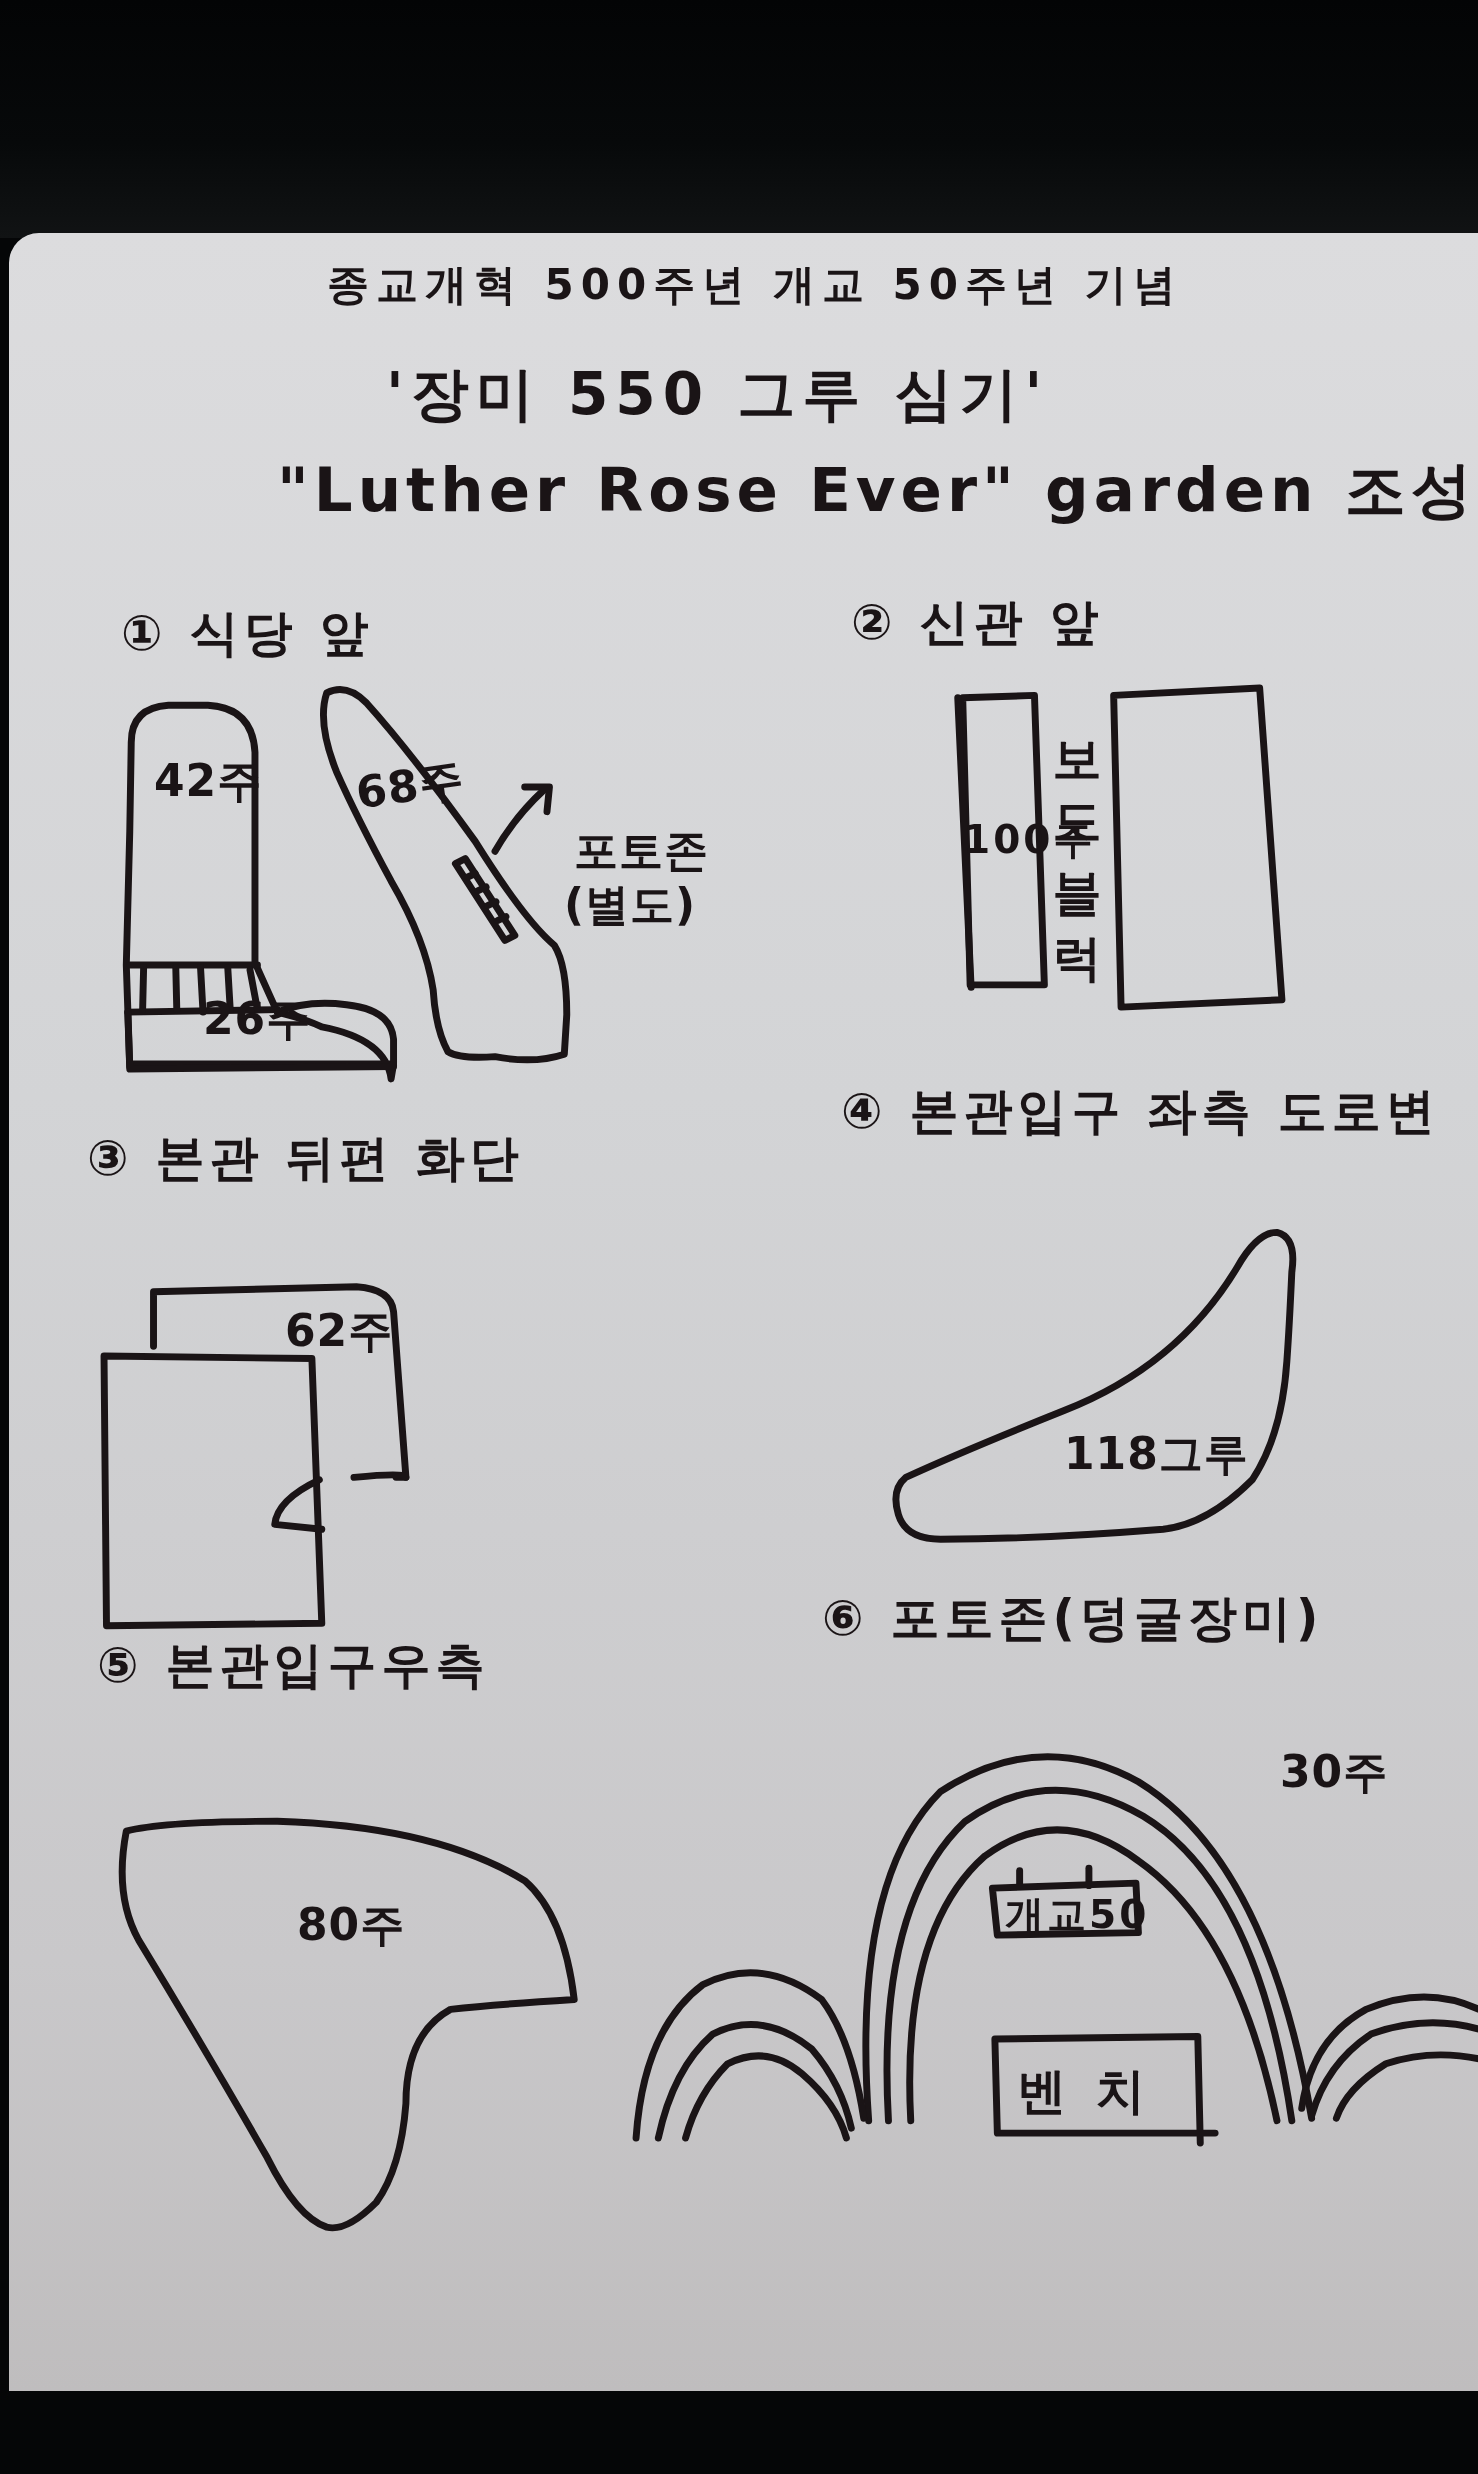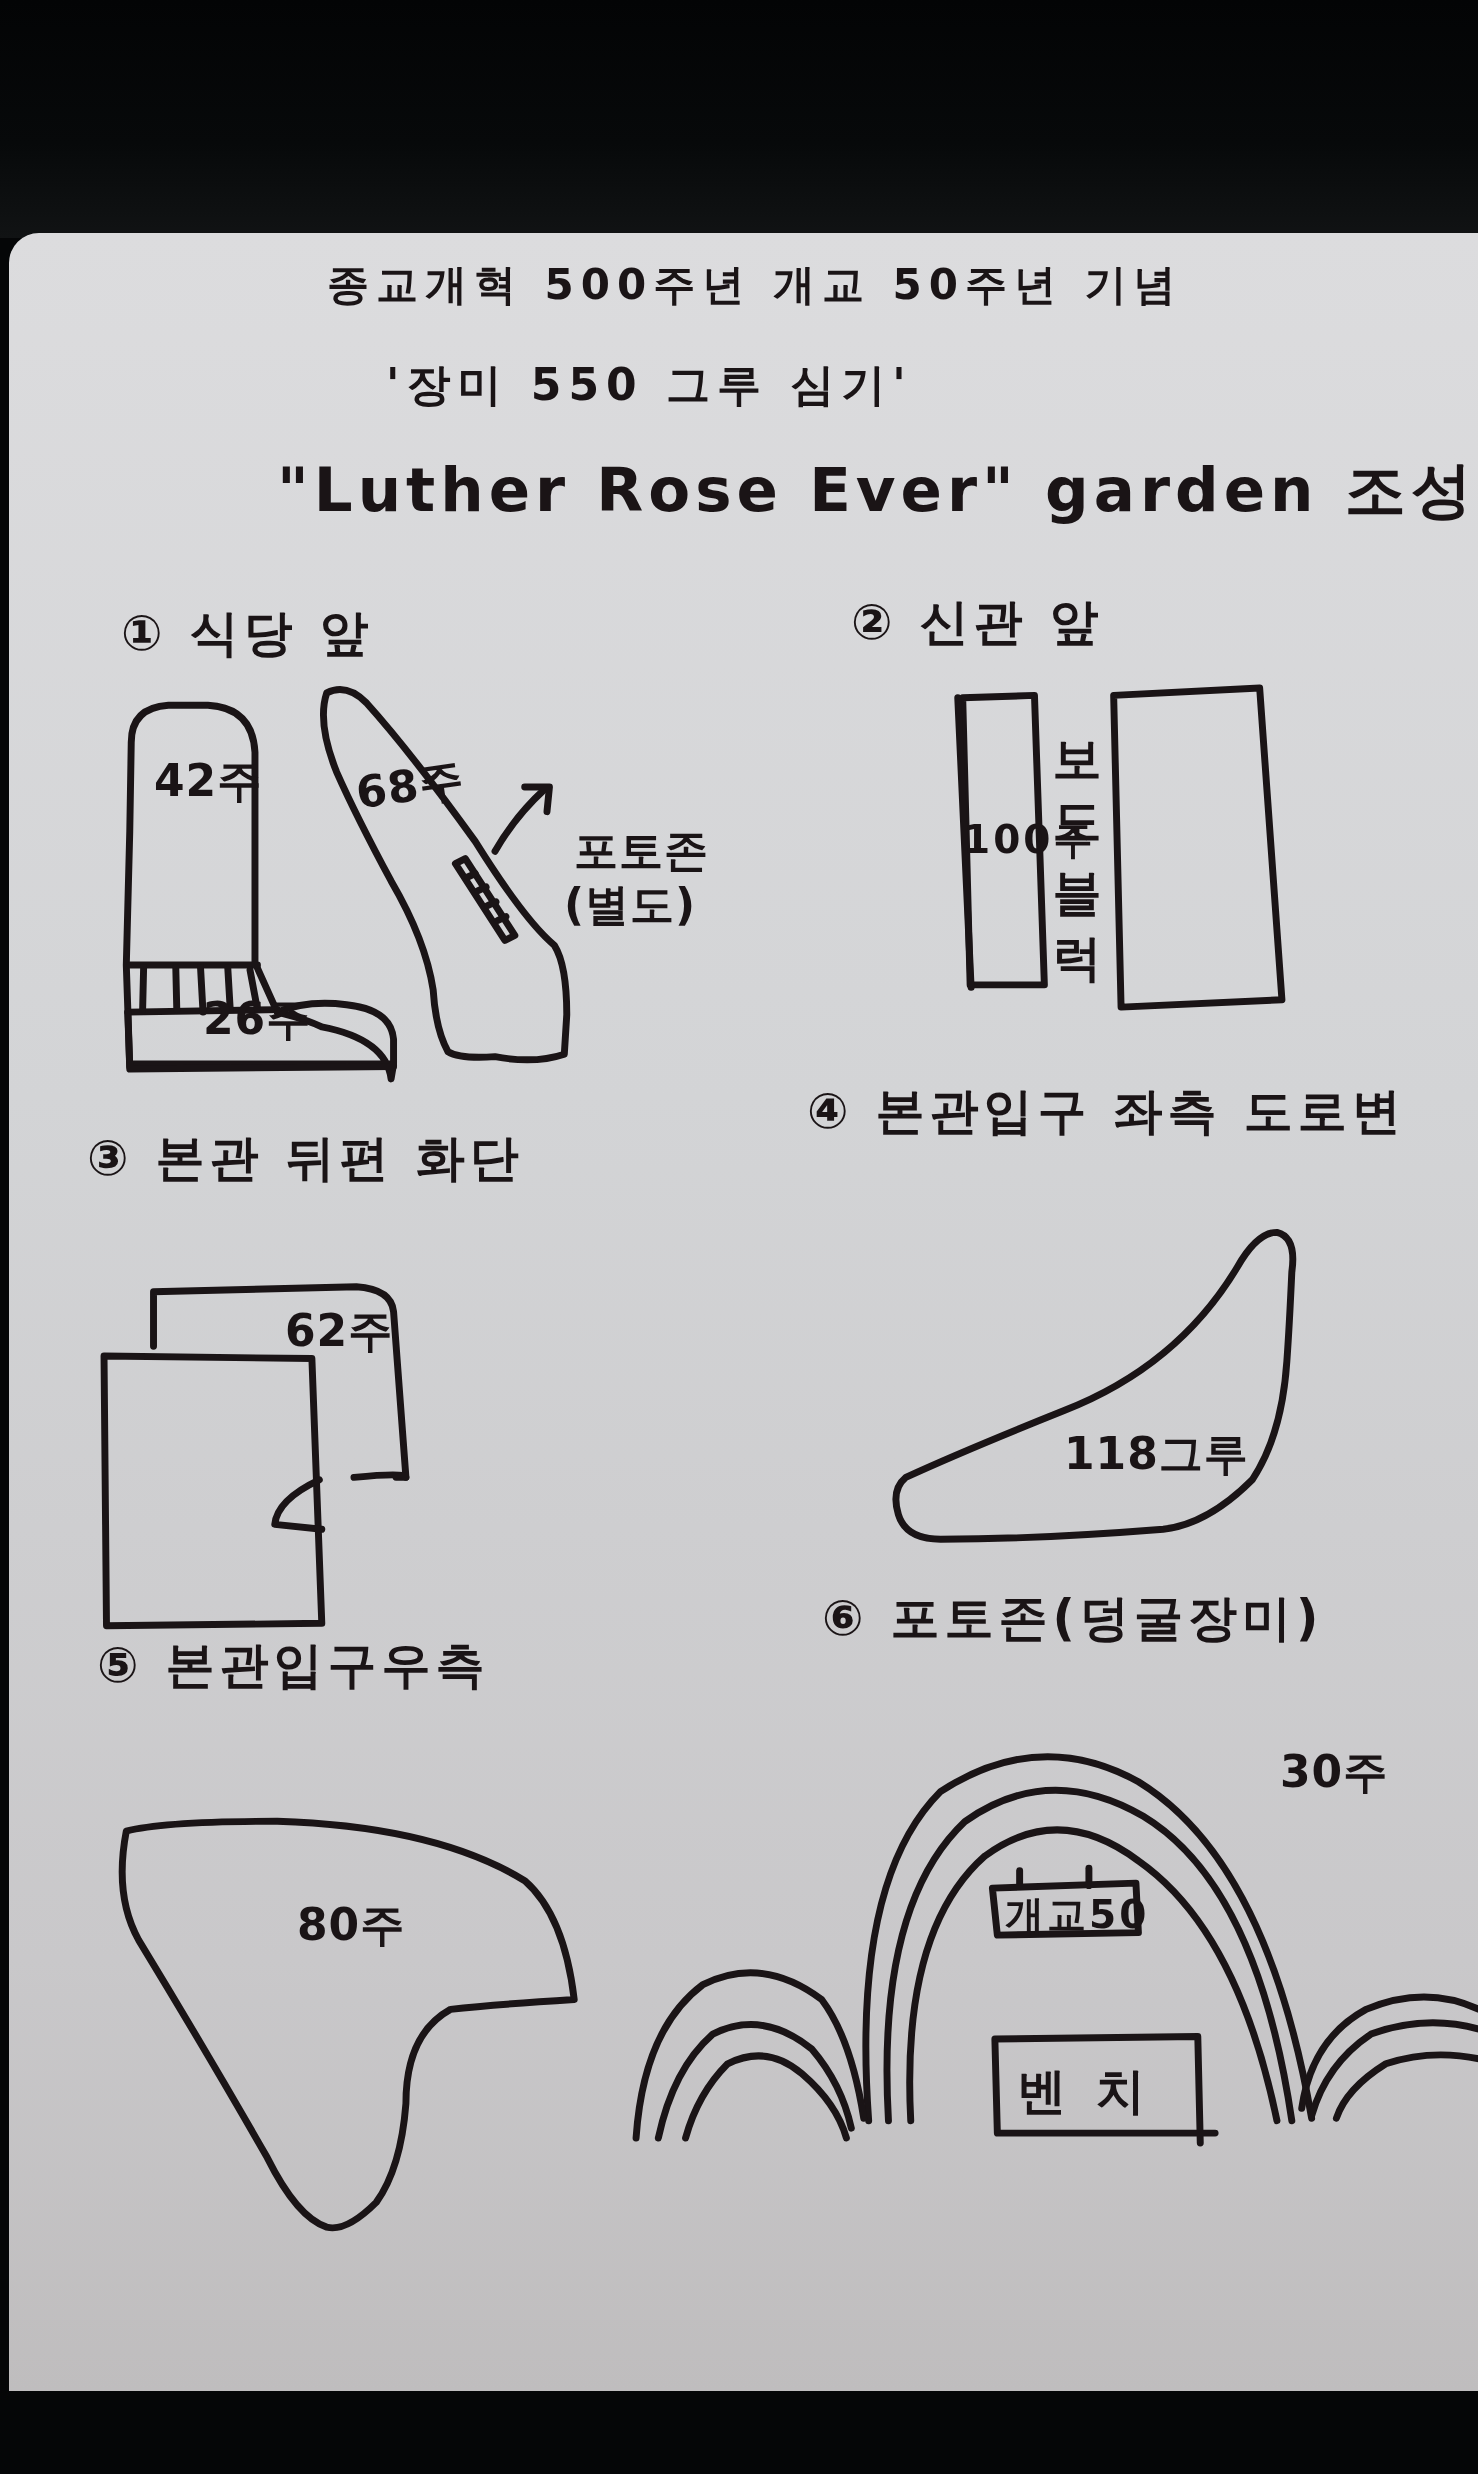--- a/index.html
+++ b/index.html
@@ -16,41 +16,41 @@
     position: absolute; left: 9px; top: 233px; width: 1470px; height: 2158px;
     background: linear-gradient(180deg, #dcdcde 0%, #d3d4d6 40%, #c9c8ca 80%, #bfbdbe 100%);
     border-radius: 30px 0 0 0;
   }
   .drawing { position: absolute; left: 0; top: 0; width: 1479px; height: 2629px; }
   .hw {
     position: absolute; color: #1a1416; font-weight: bold; white-space: nowrap;
     font-family: "DejaVu Sans", sans-serif; letter-spacing: 3px;
   }
   .title1 { left: 327px; top: 257px; font-size: 42px; letter-spacing: 7px; }
-  .title2 { left: 386px; top: 356px; font-size: 44px; letter-spacing: 7px; }
+  .title2 { left: 386px; top: 356px; font-size: 58px; letter-spacing: 7px; }
   .title3 { left: 277px; top: 450px; font-size: 61px; letter-spacing: 5px; }
   .sec { font-size: 49px; letter-spacing: 5px; }
   .num { font-size: 44px; letter-spacing: 1px; }
   .small { font-size: 39px; }
   .vert { writing-mode: vertical-rl; text-orientation: upright; }
 </style>
 </head>
 <body>
 
 <div class="bg-top"></div>
 <div class="paper"></div>
 
 <div class="hw title1">종교개혁 500주년  개교 50주년 기념</div>
 <div class="hw title2">'장미 550 그루 심기'</div>
 <div class="hw title3">"Luther Rose Ever" garden 조성</div>
 
 <div class="hw sec" style="left:89px; top:601px;margin-left:32px;">① 식당 앞</div>
 <div class="hw sec" style="left:851px; top:590px;">② 신관 앞</div>
 <div class="hw sec" style="left:87px; top:1126px;">③ 본관 뒤편 화단</div>
-<div class="hw sec" style="left:807px; top:1079px;text-align:center;">④ 본관입구 좌측 도로변</div>
+<div class="hw sec" style="left:841px; top:1079px;text-align:center;">④ 본관입구 좌측 도로변</div>
 <div class="hw sec" style="left:97px; top:1633px;">⑤ 본관입구우측</div>
 <div class="hw sec" style="left:822px; top:1586px;">⑥ 포토존(덩굴장미)</div>
 
 <svg class="drawing" viewBox="0 0 2988 5312" xmlns="http://www.w3.org/2000/svg">
   <g fill="none" stroke="#1a1416" stroke-width="14" stroke-linecap="round" stroke-linejoin="round">
 
     <g>
       <path d="M262 2155 L255 1950 L262 1680 L265 1500 Q265 1430 340 1425 L420 1425 Q510 1430 515 1520 L515 1945 L560 2045 Q620 2060 650 2075 Q780 2100 790 2180 L795 2150 L262 2150"></path>
       <path d="M262 1950 L520 1950"></path>
       <path d="M258 2045 L560 2040"></path>

